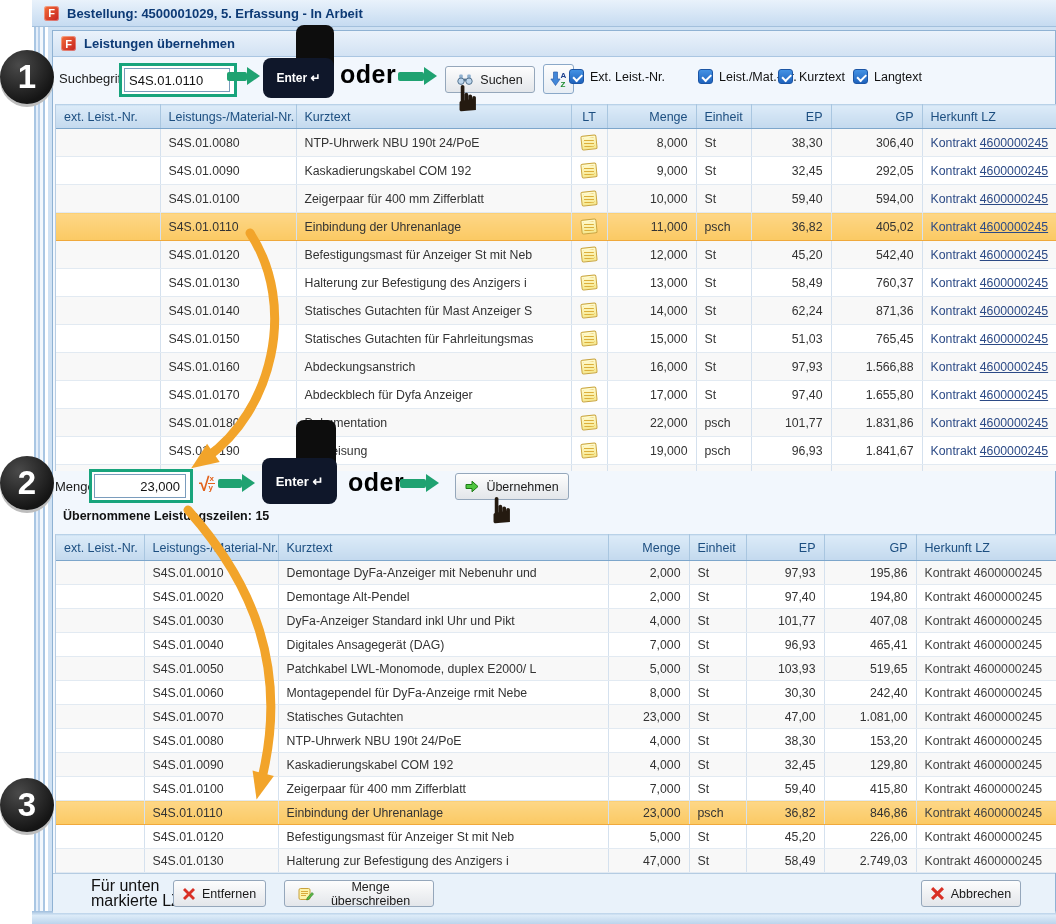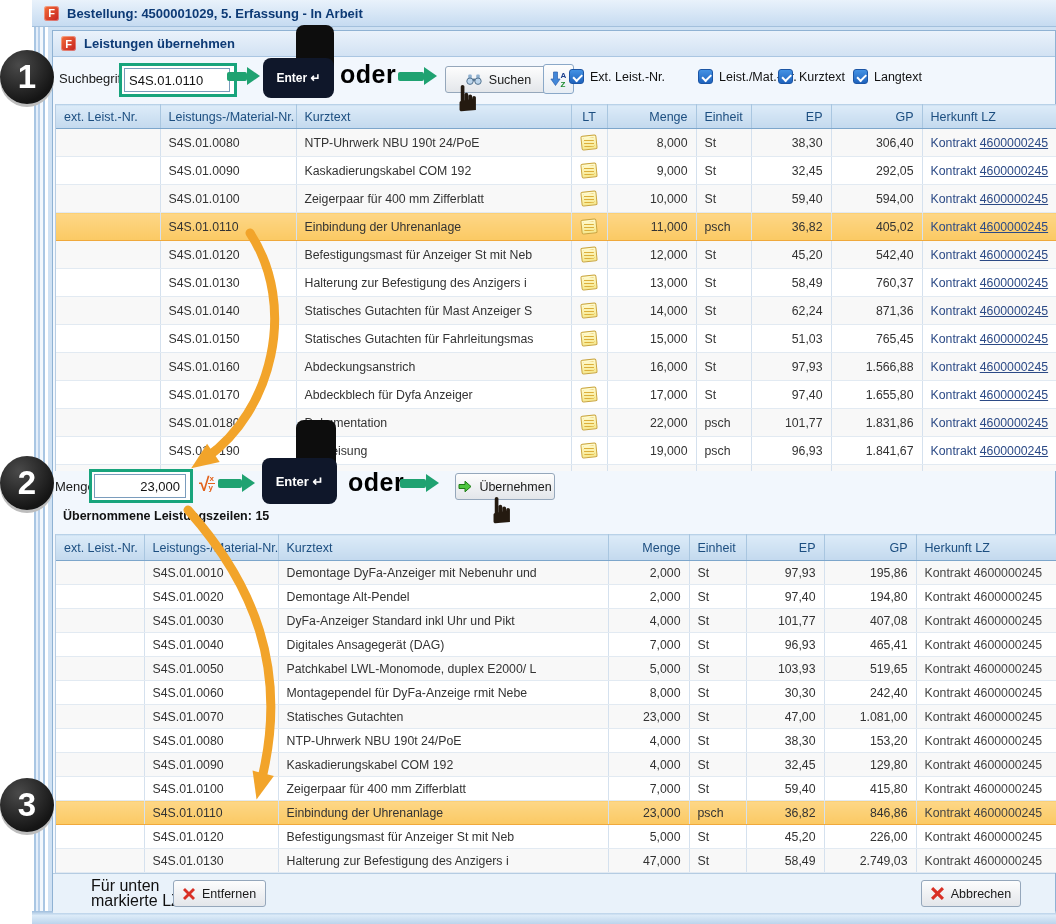--- a/index.html
+++ b/index.html
@@ -115,21 +115,21 @@
   <div class="dialog-titlebar">
     <span class="f-icon">F</span>
     <span class="title-text">Leistungen übernehmen</span>
   </div>
 
   <div class="search-row">
     <span class="field-label" style="left:6px;top:14px;">Suchbegriff:</span>
     <div class="hl-box" style="left:66px;top:6px;width:118px;height:34px;">
       <input style="width: 106px; padding-left: 4px;" value="S4S.01.0110">
     </div>
-    <button class="btn" style="position:absolute;left:392px;top:9px;width:107px;">
+    <button class="btn" style="position:absolute;left:392px;top:9px;width:90px;">
       <span style="display:inline-flex;">
         <svg width="16" height="11" viewBox="0 0 16 11">
           <rect x="2.2" y="0.5" width="3.6" height="4.5" rx="1.2" fill="#8fb0cf"></rect>
           <rect x="10.2" y="0.5" width="3.6" height="4.5" rx="1.2" fill="#8fb0cf"></rect>
           <rect x="6.5" y="4.6" width="3" height="2.6" fill="#55738f"></rect>
           <circle cx="4" cy="7.2" r="3.2" fill="#bcd5ec" stroke="#55738f"></circle>
           <circle cx="12" cy="7.2" r="3.2" fill="#bcd5ec" stroke="#55738f"></circle>
         </svg>
       </span>
       <span>Suchen</span>
@@ -340,21 +340,21 @@
     <div class="hl-box" style="left:36px;top:2px;width:104px;height:34px;">
       <input style="width: 92px; text-align: right; padding-right: 5px;" value="23,000">
     </div>
     <span class="formula-icon" style="left:146px;top:8px;">
       <span class="sqrt">√</span>
       <span class="frac">
         <span class="fx">x</span>
         <span class="fy">y</span>
       </span>
     </span>
-    <button class="btn" style="position:absolute;left:402px;top:6px;width:100px;">
+    <button class="btn" style="position:absolute;left:402px;top:6px;width:114px;">
       <span style="display:inline-flex;">
         <svg width="14" height="13" viewBox="0 0 14 13">
           <path d="M1 4.5 h6 V1.2 L13 6.5 L7 11.8 V8.5 H1 z" fill="#4fc63f" stroke="#1d7a14"></path>
         </svg>
       </span>
       <span>Übernehmen</span>
     </button>
   </div>
 
   <div class="summary-label">Übernommene Leistungszeilen: 15</div>
@@ -524,20 +524,30 @@
       <span>markierte LZ:</span>
     </div>
     <button class="btn" style="position:absolute;left:120px;top:6px;width:93px;">
       <span style="display:inline-flex;">
         <svg width="12" height="12" viewBox="0 0 12 12">
             <path d="M2 0 L6 4 L10 0 L12 2 L8 6 L12 10 L10 12 L6 8 L2 12 L0 10 L4 6 L0 2 z" fill="#d93025"></path>
           </svg>
       </span>
       <span>Entfernen</span>
     </button>
+    <button class="btn" style="position:absolute;left:231px;top:6px;width:150px;">
+      <span style="display:inline-flex;">
+        <svg width="16" height="14" viewBox="0 0 16 14">
+          <rect x="1" y="1.5" width="11" height="11" rx="1.5" fill="#fdf3a8" stroke="#c9a23d"></rect>
+          <path d="M3 4.5 h7 M3 6.5 h7 M3 8.5 h5" stroke="#d8aa3c"></path>
+          <path d="M9 11 L14 5.5 L15.5 7 L10.5 12.5 L8.7 13 z" fill="#58b944" stroke="#2f7a22" stroke-width="0.6"></path>
+        </svg>
+      </span>
+      <span>Menge überschreiben</span>
+    </button>
     <button class="btn" style="position:absolute;left:868px;top:6px;width:100px;">
       <span style="display:inline-flex;">
         <svg width="13" height="13" viewBox="0 0 12 12">
             <path d="M2 0 L6 4 L10 0 L12 2 L8 6 L12 10 L10 12 L6 8 L2 12 L0 10 L4 6 L0 2 z" fill="#d93025"></path>
           </svg>
       </span>
       <span>Abbrechen</span>
     </button>
   </div>
 </div>

